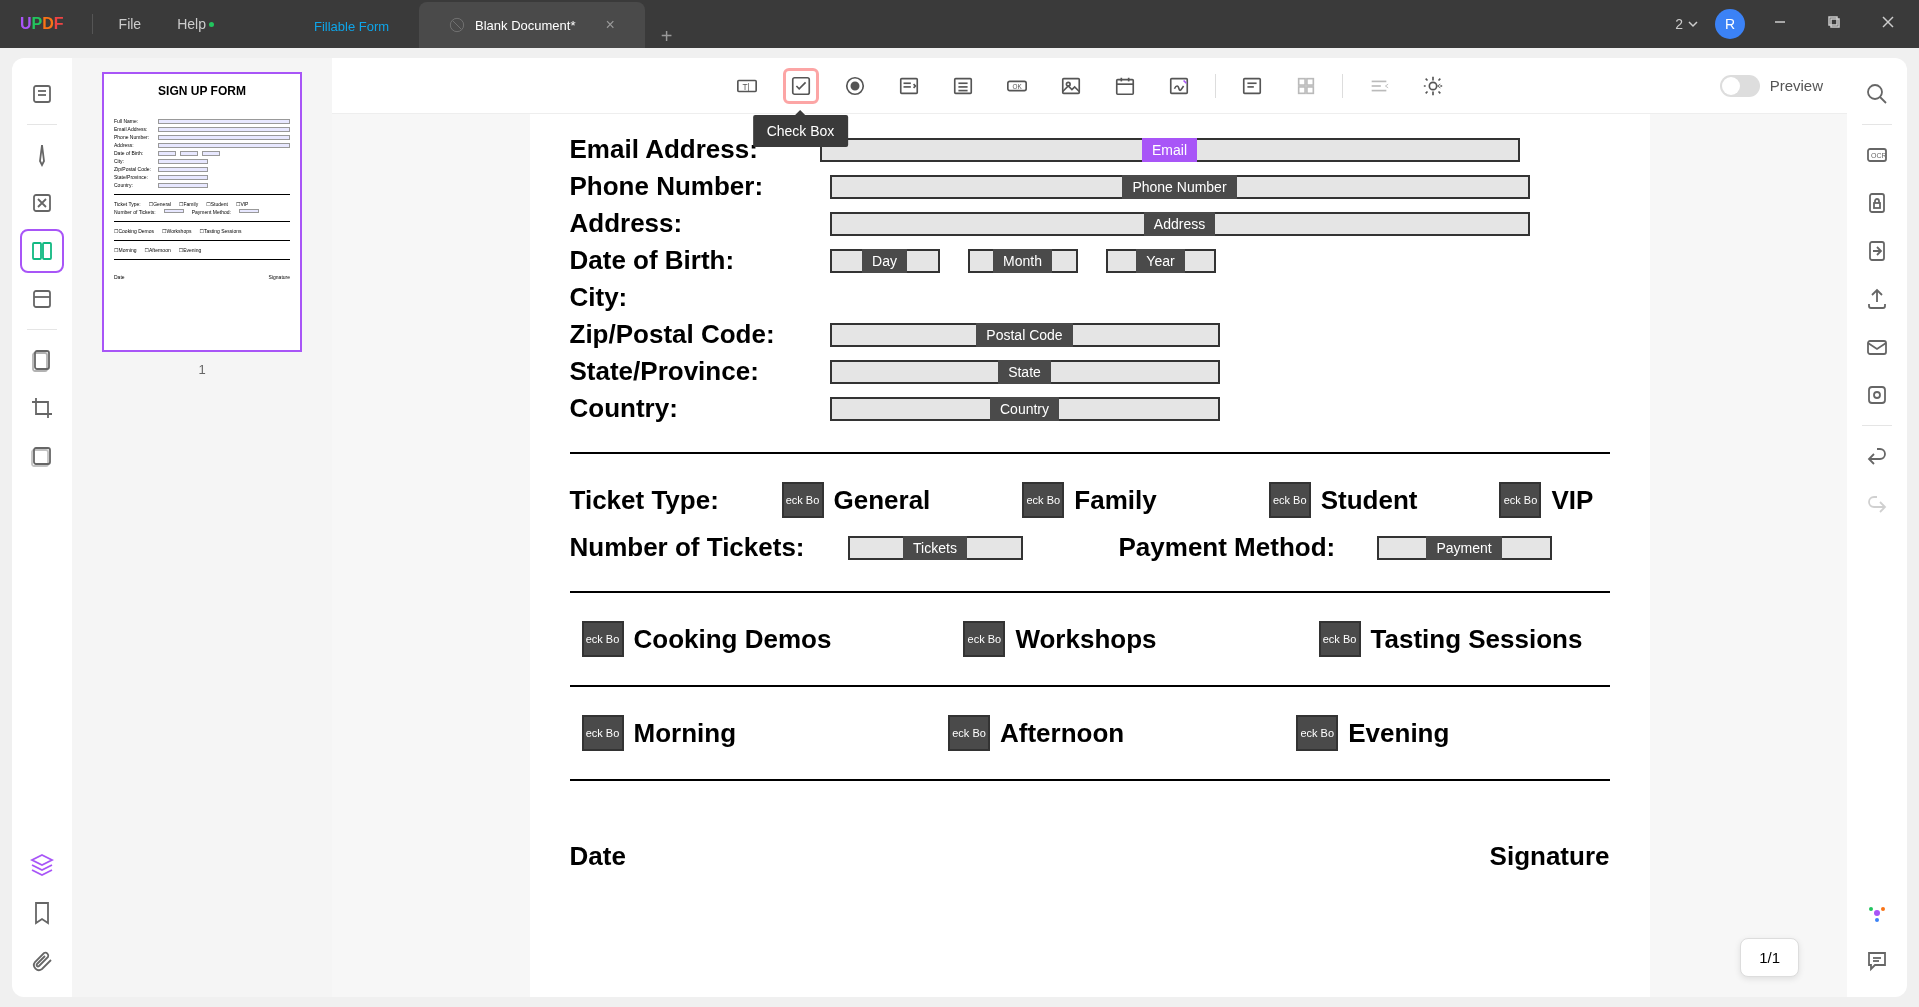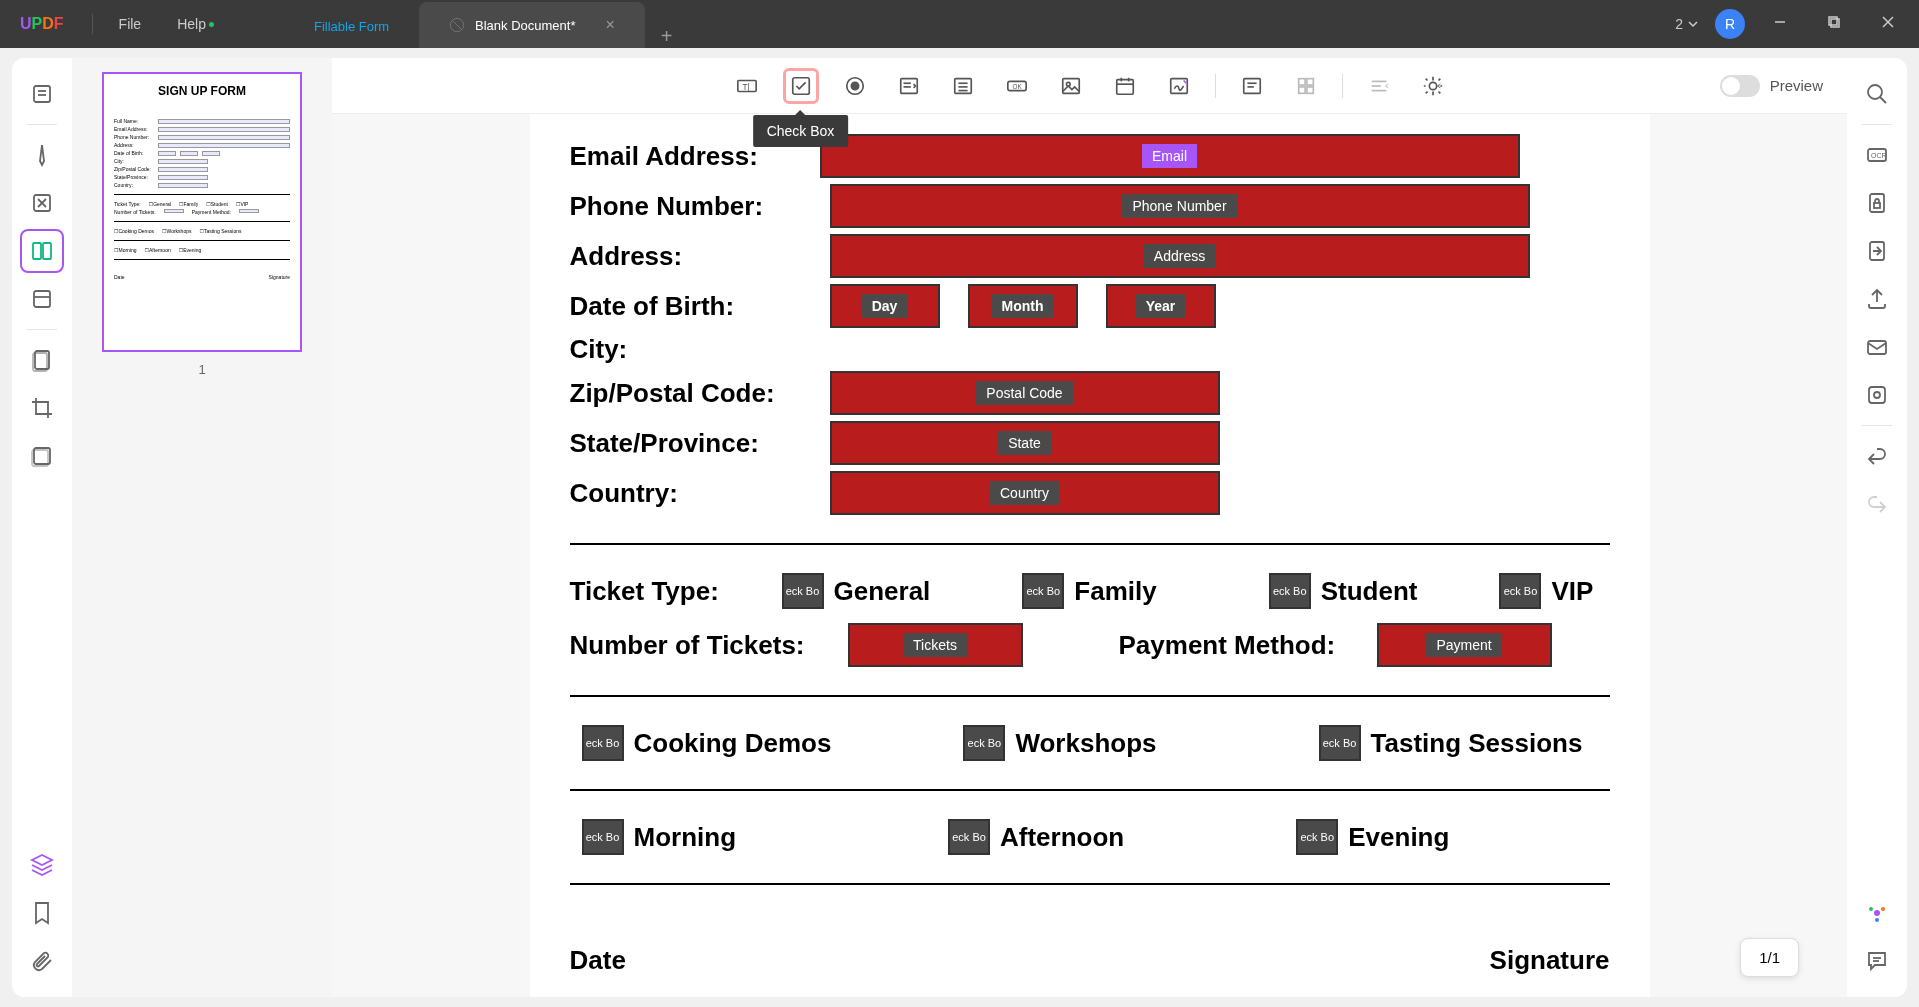--- a/index.html
+++ b/index.html
@@ -52,24 +52,24 @@
 .tooltip { position: absolute; top: 44px; left: 50%; transform: translateX(-50%); background: #3a3a3a; color: #fff; padding: 8px 14px; font-size: 14px; white-space: nowrap; border-radius: 2px; z-index: 10; }
 .tooltip::before { content: ''; position: absolute; top: -5px; left: 50%; transform: translateX(-50%); border: 5px solid transparent; border-bottom-color: #3a3a3a; border-top: none; }
 .preview-toggle { position: absolute; right: 24px; display: flex; align-items: center; gap: 10px; font-size: 15px; color: #555; }
 .toggle { width: 40px; height: 22px; background: #ddd; border-radius: 11px; position: relative; }
 .toggle::after { content: ''; position: absolute; width: 18px; height: 18px; background: #fff; border-radius: 50%; top: 2px; left: 2px; }
 
 .canvas { flex: 1; overflow: auto; background: #f7f7f7; position: relative; display: flex; justify-content: center; }
 .page { width: 1120px; background: #fff; padding: 20px 40px; position: relative; }
 .form-row { display: flex; align-items: center; margin-bottom: 6px; }
 .form-label { font-size: 26px; font-weight: bold; font-family: Arial; width: 260px; }
-.form-field { border: 2px solid #333; background: #b91c1c; height: 44px; display: flex; align-items: center; justify-content: center; position: relative; }
+.form-field { border: 2px solid #333; background: #e5e5e5; height: 24px; display: flex; align-items: center; justify-content: center; position: relative; }
 .field-tag { background: #4a4a4a; color: #fff; padding: 4px 10px; font-size: 14px; }
 .field-tag.purple { background: #a855f7; }
-.dob-fields { display: flex; gap: 28px; font-weight: bold; }
+.dob-fields { display: flex; gap: 28px; }
 .dob-field { width: 110px; }
 .mid-field { width: 390px; }
 .wide-field { width: 700px; }
 
 .hr { border-top: 2px solid #000; margin: 28px 0; }
 .check-row { display: flex; align-items: center; gap: 20px; margin-bottom: 8px; }
 .section-label { font-size: 26px; font-weight: bold; width: 180px; }
 .check-item { display: flex; align-items: center; gap: 10px; padding-left: 12px; }
 .check-box { width: 42px; height: 36px; background: #4a4a4a; color: #fff; font-size: 11px; display: flex; align-items: center; justify-content: center; border: 2px solid #333; overflow: hidden; }
 .check-label { font-size: 26px; font-weight: bold; }

